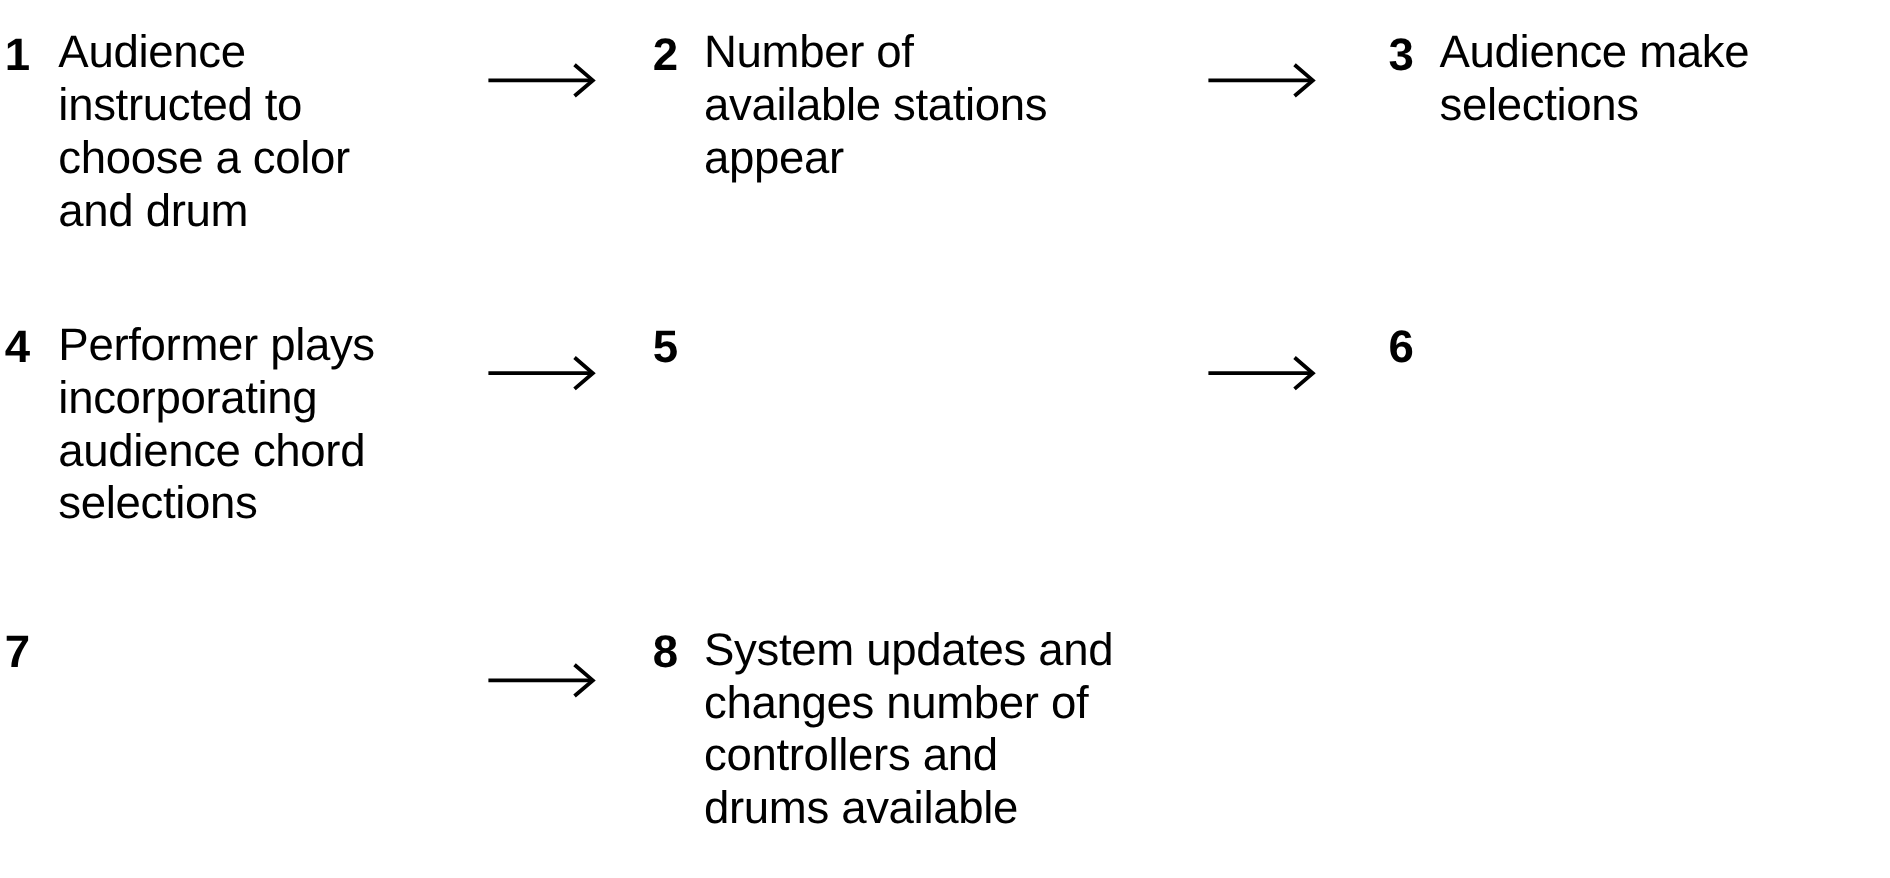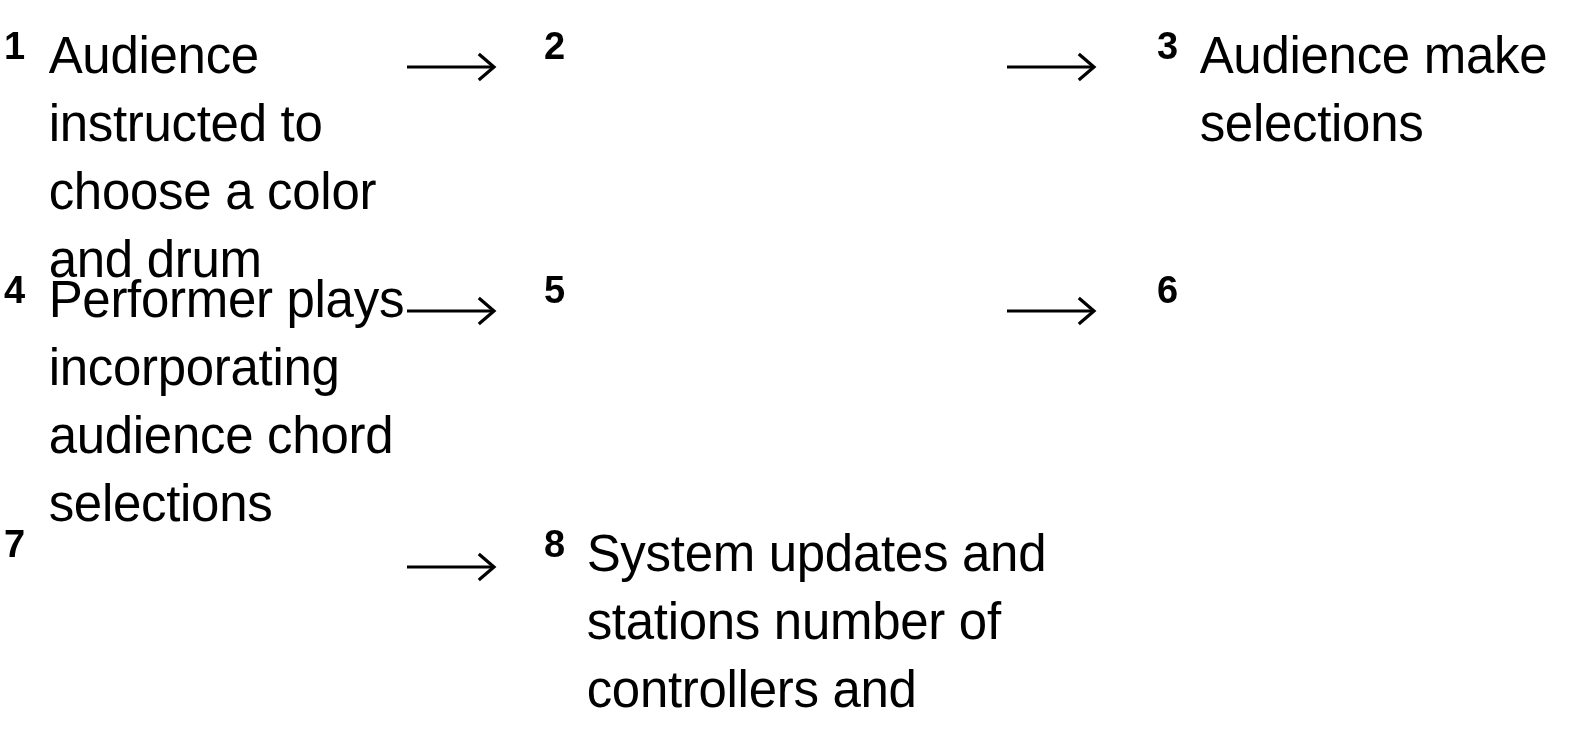--- a/index.html
+++ b/index.html
@@ -29,22 +29,22 @@
   }
   .step-num {
     font-size: 38px;
     line-height: 48px;
     font-weight: 700;
     letter-spacing: -0.5px;
     white-space: nowrap;
     flex: 0 0 auto;
   }
   .step-text {
-    font-size: 51px;
-    line-height: 68px;
+    font-size: 38px;
+    line-height: 44px;
     font-weight: 400;
     letter-spacing: -0.3px;
     white-space: pre-line;
     flex: 0 0 auto;
   }
 
   
   .col-a { left: 4px;    }
   .col-b { left: 544px;  }
   .col-c { left: 1157px; }
@@ -101,20 +101,23 @@
 
   <div class="arrow arr-left arr-r1">
     <svg viewBox="0 0 92 34" xmlns="http://www.w3.org/2000/svg">
       <line x1="1" y1="17" x2="88" y2="17"></line>
       <polyline points="74,5 88,17 74,29"></polyline>
     </svg>
   </div>
 
   <div class="step row-1 col-b gap-mid">
     <span class="step-num">2</span>
+    <span class="step-text">Number of
+available stations
+appear</span>
   </div>
 
   <div class="arrow arr-right arr-r1">
     <svg viewBox="0 0 92 34" xmlns="http://www.w3.org/2000/svg">
       <line x1="1" y1="17" x2="88" y2="17"></line>
       <polyline points="74,5 88,17 74,29"></polyline>
     </svg>
   </div>
 
   <div class="step row-1 col-c gap-mid">
@@ -160,18 +163,18 @@
   <div class="arrow arr-left arr-r3">
     <svg viewBox="0 0 92 34" xmlns="http://www.w3.org/2000/svg">
       <line x1="1" y1="17" x2="88" y2="17"></line>
       <polyline points="74,5 88,17 74,29"></polyline>
     </svg>
   </div>
 
   <div class="step row-3 col-b gap-mid">
     <span class="step-num">8</span>
     <span class="step-text">System updates and
-stations number of
+changes number of
 controllers and
 drums available</span>
   </div>
 
 </div>
 
 </body></html>

